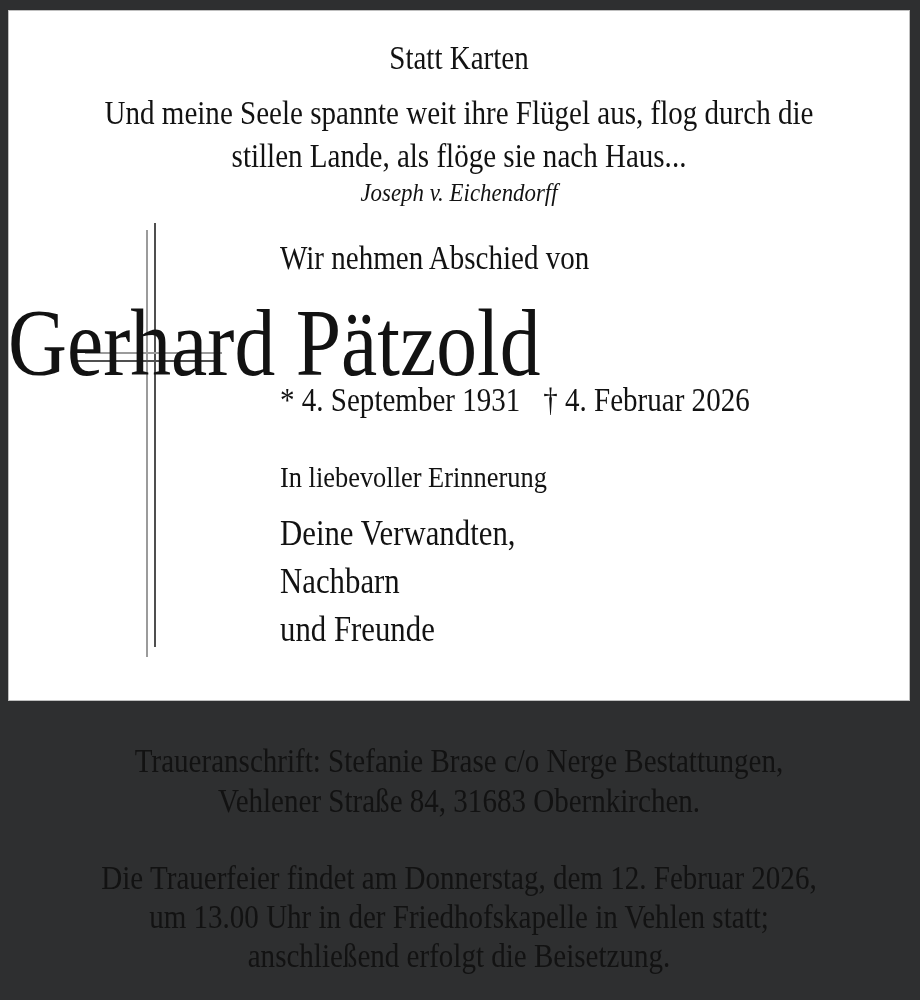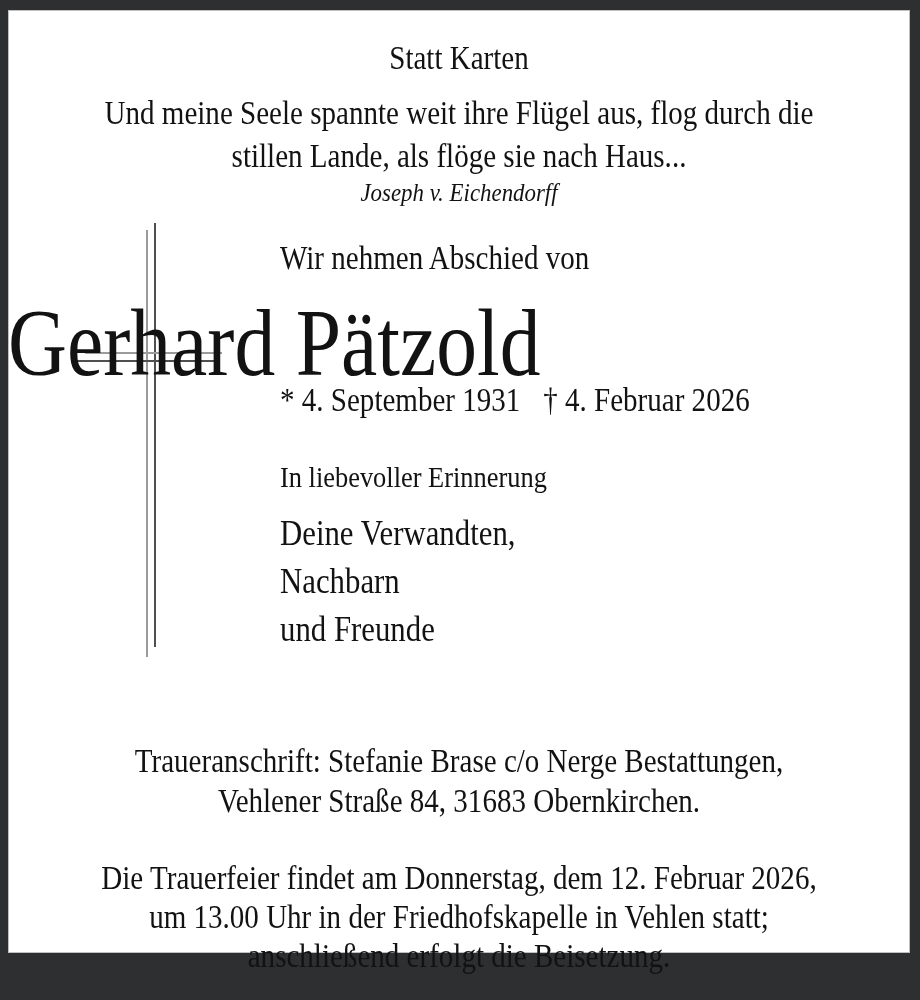--- a/index.html
+++ b/index.html
@@ -8,21 +8,21 @@
     width:920px;height:1000px;
     box-sizing:border-box;
     background:#2e2f30;
     font-family:"Liberation Serif","DejaVu Serif",serif;
     color:#121212;
     overflow:hidden;
   }
   .notice{
     position:absolute;
     left:8px;top:10px;
-    width:902px;height:943px;
+    width:902px;height:691px;
     background:#ffffff;
     box-shadow:inset 0 0 0 1px #bfbfbf;
   }
   .line{position:absolute;white-space:nowrap;}
   .centered{left:0;right:0;text-align:center;transform:scaleX(0.88);transform-origin:center top;}
   .leftcol{left:272px;transform:scaleX(0.88);transform-origin:left top;}
   .fs-body{font-size:33px;line-height:1;}
   .statt{top:32px;}
   .quote{top:82px;line-height:43px;font-size:33px;}
   .attrib{top:170px;font-size:26px;font-style:italic;line-height:1;}

